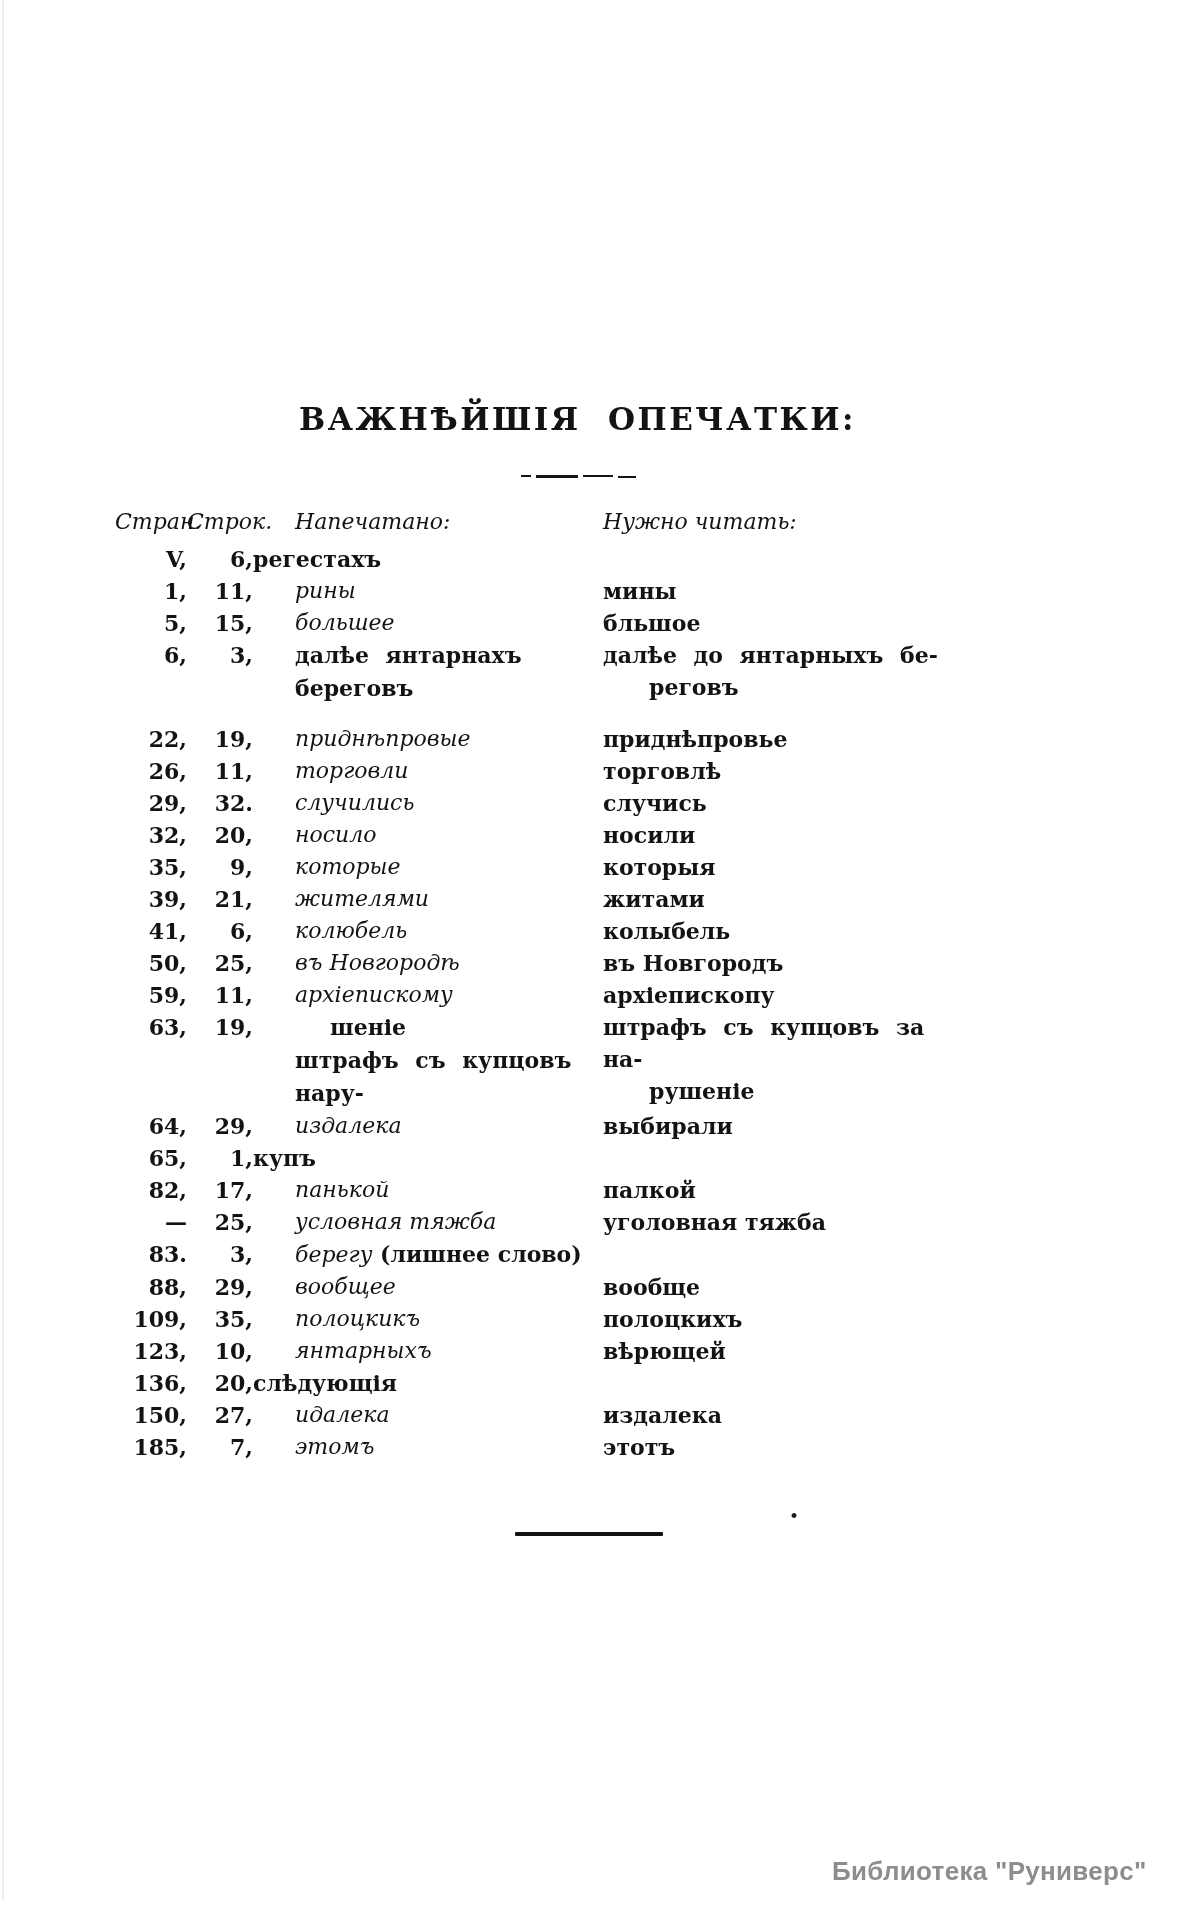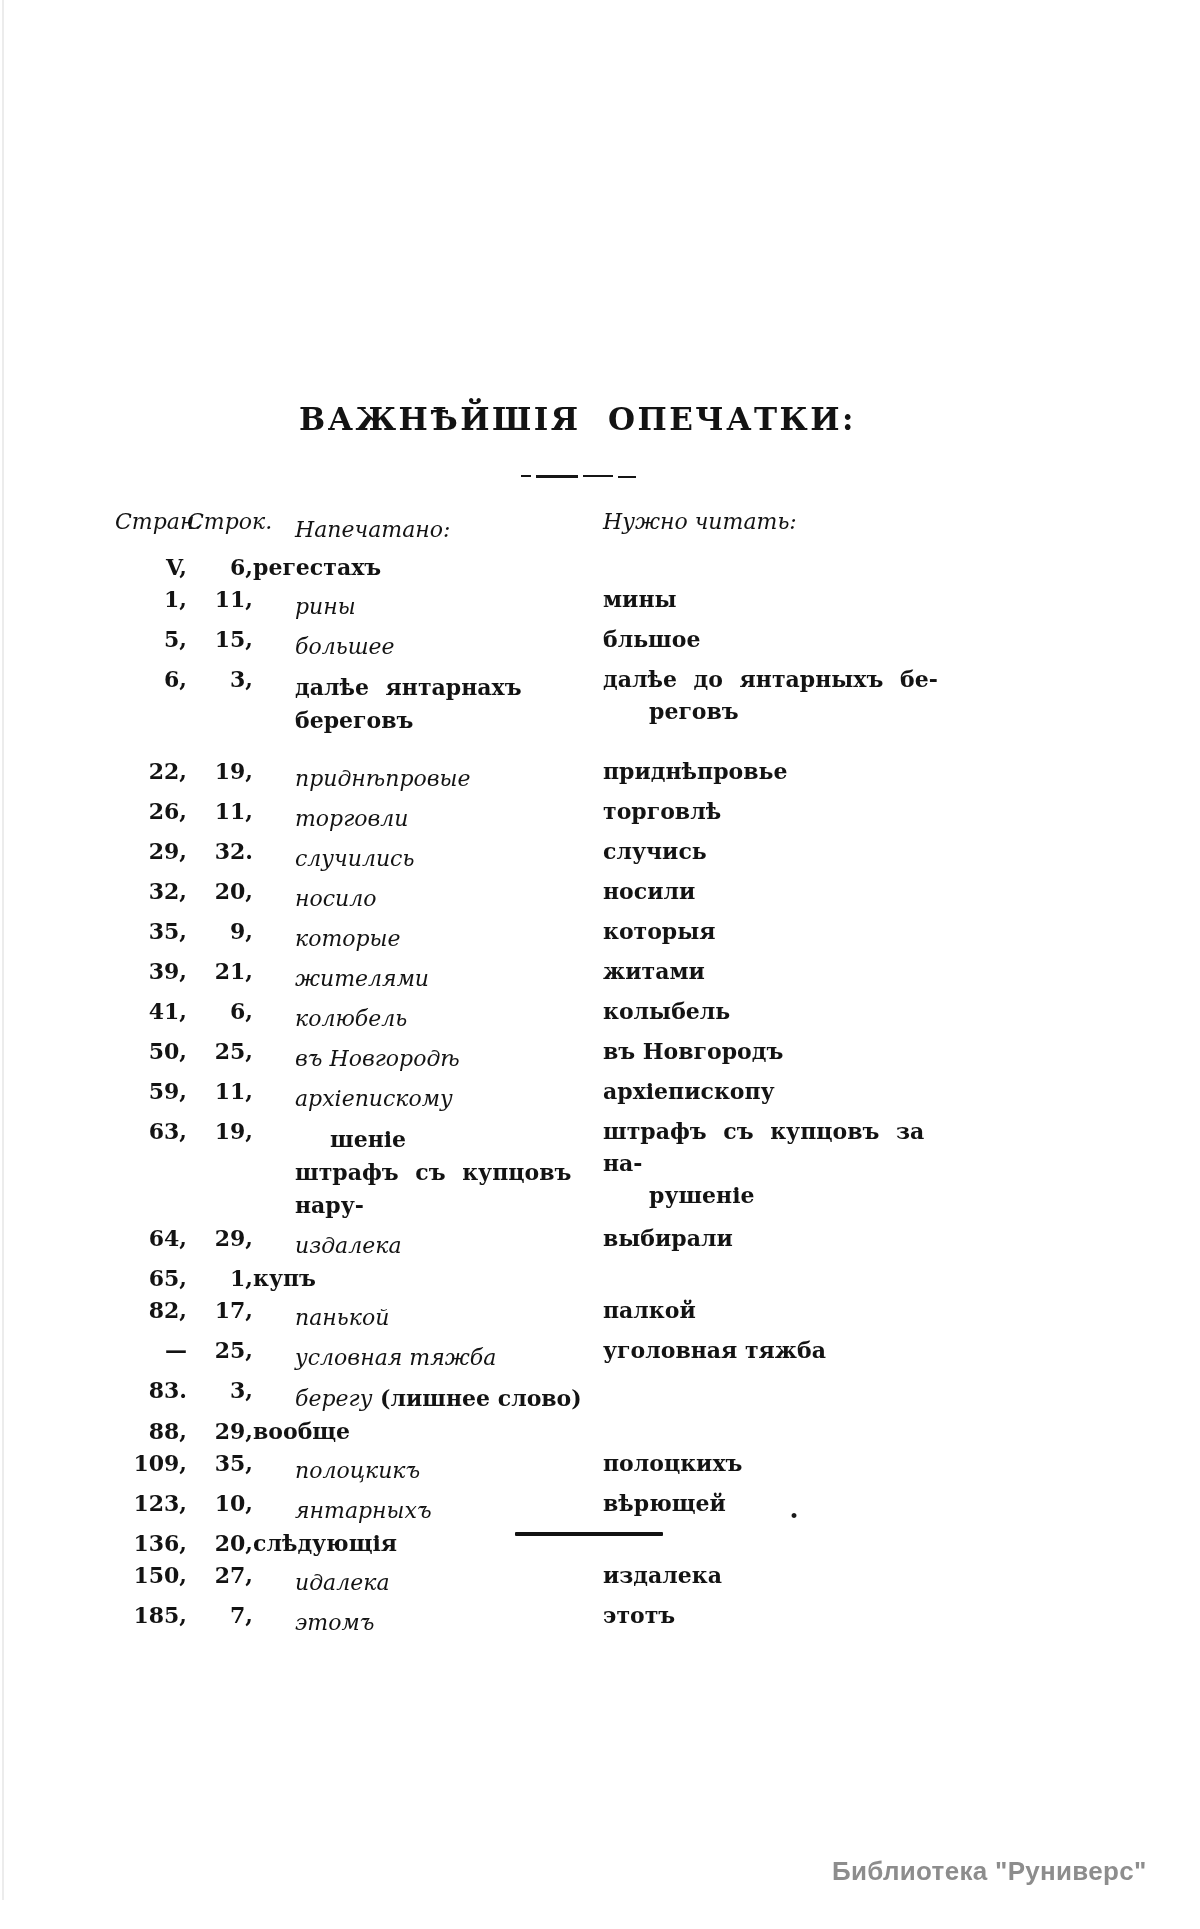--- a/index.html
+++ b/index.html
@@ -28,21 +28,21 @@
   .title-sep i:nth-child(4){width:18px;height:2px;margin-top:2px;}
 
   .table{position:absolute;left:115px;top:506px;width:905px;font-size:22px;}
   .row{display:flex;align-items:flex-start;line-height:32px;}
   .row.gap{margin-bottom:18px;}
   .row.header{font-style:italic;margin-bottom:5px;}
   .row.header .c{font-weight:normal;}
   .c{display:block;box-sizing:border-box;}
   .c1{width:72px;text-align:right;font-weight:bold;}
   .c2{width:66px;text-align:right;font-weight:bold;}
-  .c3{width:350px;padding-left:42px;margin-top:8px;}
+  .c3{width:350px;padding-left:42px;}
   .c4{width:370px;}
   .tline{line-height:32px;}
   .it{font-style:italic;font-weight:normal;}
   .up{font-weight:bold;font-style:normal;}
   .ind3{padding-left:35px;}
   .ind4{padding-left:46px;}
   .just{word-spacing:9px;}
 
   .bottom-rule{position:absolute;left:515px;top:1532px;width:148px;height:4px;background:#121212;border-radius:1px;}
   .ink-dot{position:absolute;left:789px;top:1506px;font-size:17px;color:#1a1a1a;}
@@ -258,20 +258,23 @@
           <span class="c c1 num">83.</span>
           <span class="c c2 num">3,</span>
           <span class="c c3">
             <div class="tline"><span class="it">берегу</span><span class="up"> (лишнее слово)</span></div>
           </span>
           <span class="c c4"></span>
         </div>
         <div class="row">
           <span class="c c1 num">88,</span>
           <span class="c c2 num">29,</span>
+          <span class="c c3">
+            <div class="tline"><span class="it">вообщее</span></div>
+          </span>
           <span class="c c4">
             <div class="tline up">вообще</div>
           </span>
         </div>
         <div class="row">
           <span class="c c1 num">109,</span>
           <span class="c c2 num">35,</span>
           <span class="c c3">
             <div class="tline"><span class="it">полоцкикъ</span></div>
           </span>

